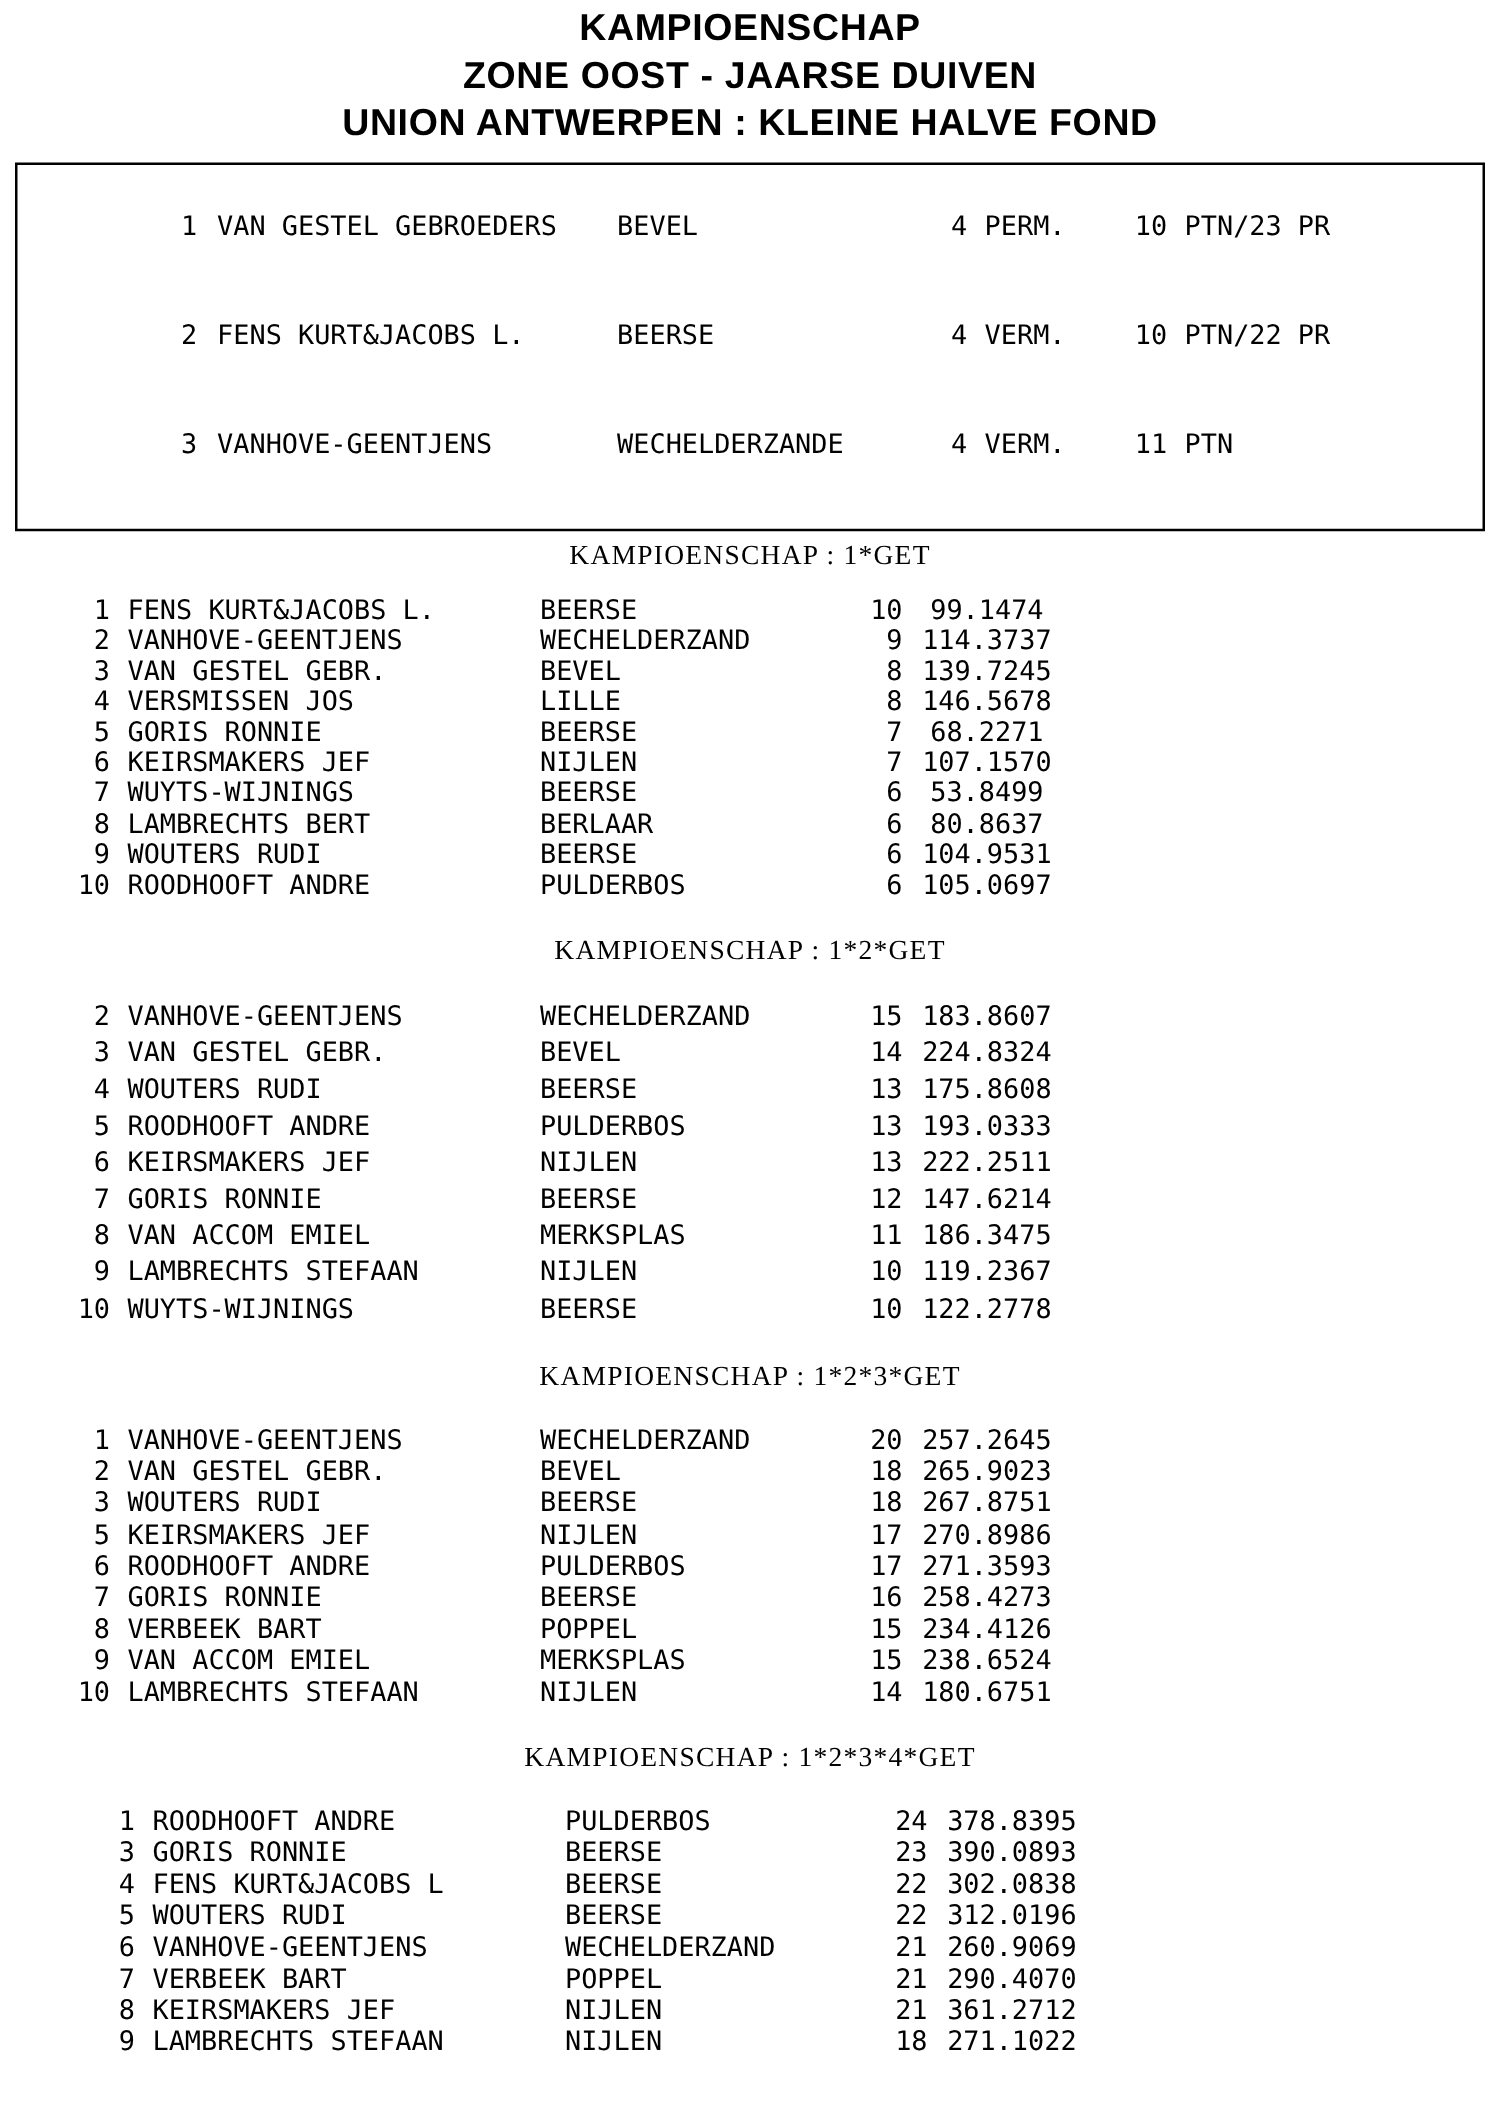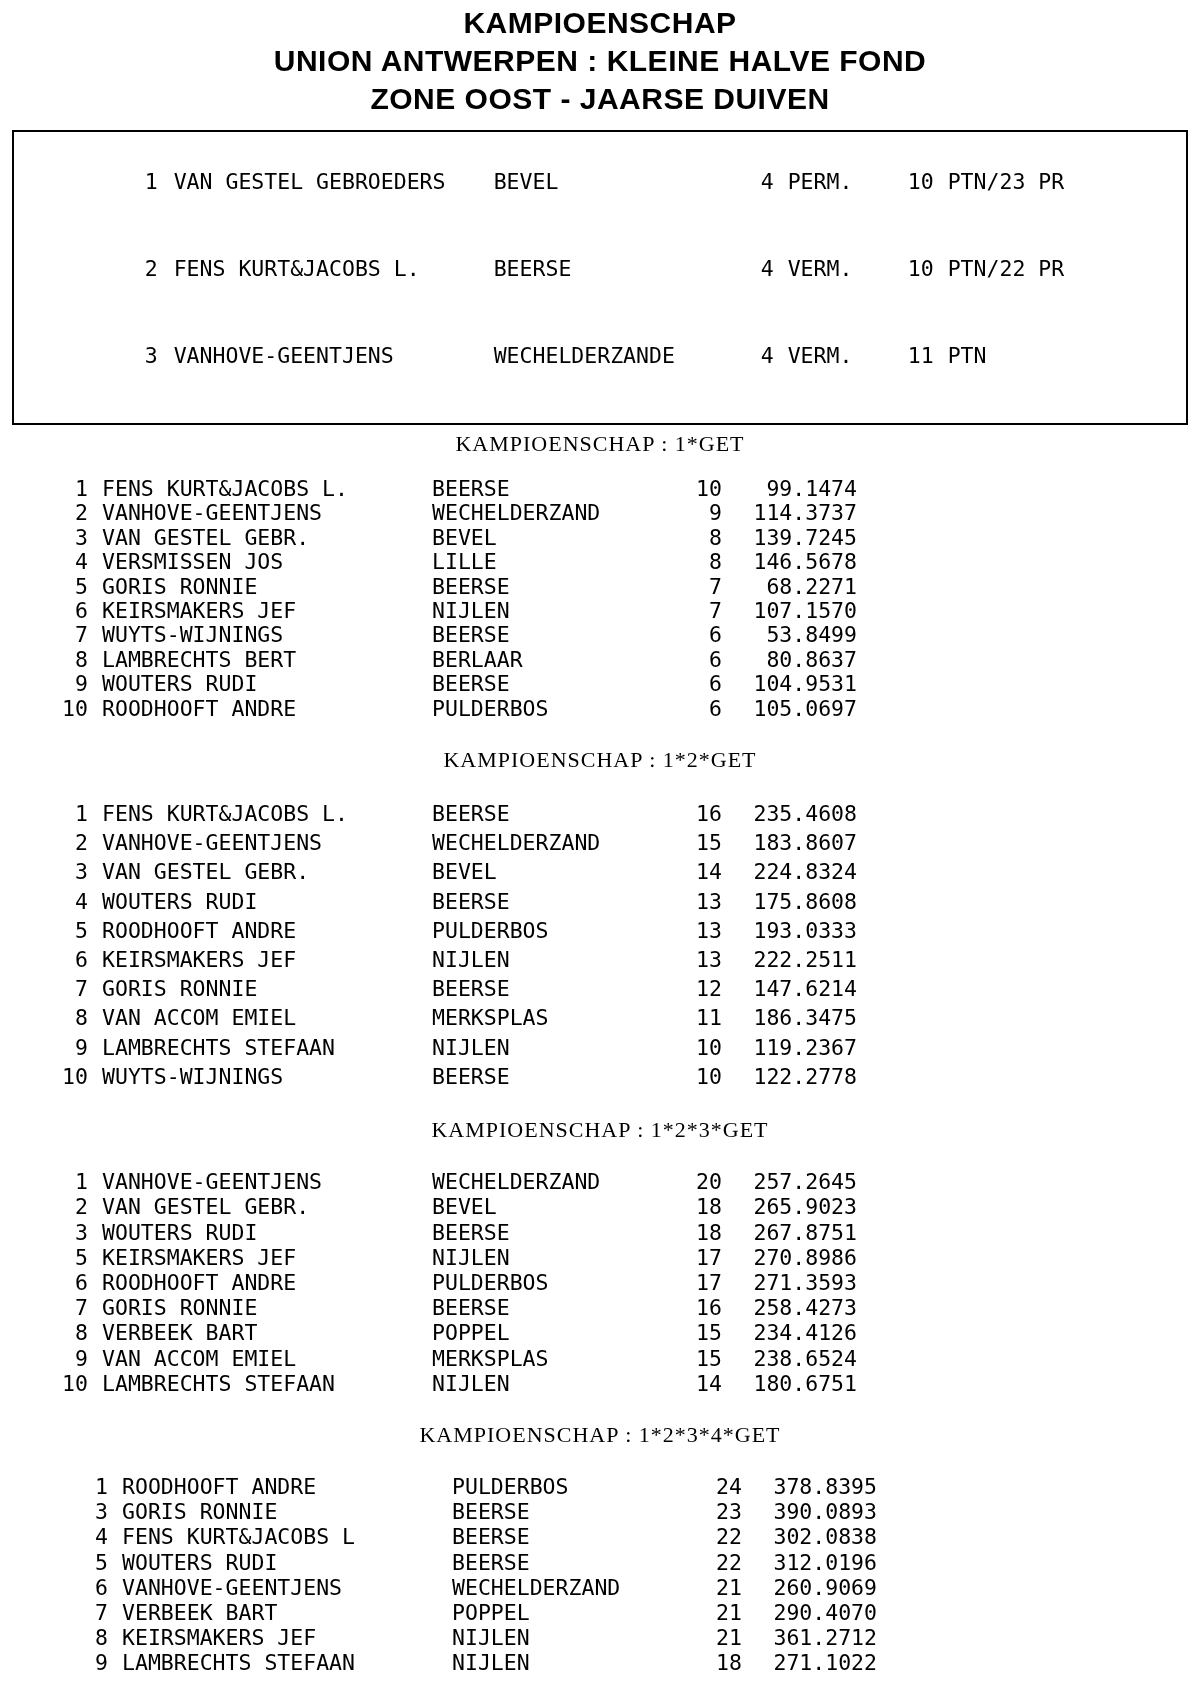--- a/index.html
+++ b/index.html
@@ -120,41 +120,41 @@
     width: 250px;
   }
   .res-row .cnt {
     display: inline-block;
     width: 40px;
     text-align: right;
   }
   .res-row .coef {
     display: inline-block;
     width: 135px;
-    text-align: right;
+    text-align: center;
   }
 
   
   .sect-1 .res-row { line-height: 24.4px; }
   .sect-2 .res-row { line-height: 29.2px; }
   .sect-3 .res-row { line-height: 25.2px; }
   .sect-4 .res-row { line-height: 25.2px; margin-left: 20px; }
 
   .spacer-18 { height: 18px; }
   .spacer-24 { height: 24px; }
 </style>
 </head>
 <body>
 
 <div class="page">
 
   <div class="title-block">
     <div class="title-line">KAMPIOENSCHAP</div>
+    <div class="title-line">ZONE OOST - JAARSE DUIVEN</div>
     <div class="title-line">UNION ANTWERPEN : KLEINE HALVE FOND</div>
-    <div class="title-line">ZONE OOST - JAARSE DUIVEN</div>
   </div>
 
   <div class="podium-box">
     <div class="podium-row">
       <span class="rank">1</span><span class="name">VAN GESTEL GEBROEDERS</span><span class="club">BEVEL</span><span class="cnt">4</span><span class="kind">PERM.</span><span class="pts">10</span><span class="ptslbl">PTN/23 PR</span>
     </div>
     <div class="podium-row">
       <span class="rank">2</span><span class="name">FENS KURT&amp;JACOBS L.</span><span class="club">BEERSE</span><span class="cnt">4</span><span class="kind">VERM.</span><span class="pts">10</span><span class="ptslbl">PTN/22 PR</span>
     </div>
     <div class="podium-row">
@@ -174,21 +174,20 @@
     <div class="res-row"><span class="rank">7</span><span class="name">WUYTS-WIJNINGS</span><span class="club">BEERSE</span><span class="cnt">6</span><span class="coef">53.8499</span></div>
     <div class="res-row"><span class="rank">8</span><span class="name">LAMBRECHTS BERT</span><span class="club">BERLAAR</span><span class="cnt">6</span><span class="coef">80.8637</span></div>
     <div class="res-row"><span class="rank">9</span><span class="name">WOUTERS RUDI</span><span class="club">BEERSE</span><span class="cnt">6</span><span class="coef">104.9531</span></div>
     <div class="res-row"><span class="rank">10</span><span class="name">ROODHOOFT ANDRE</span><span class="club">PULDERBOS</span><span class="cnt">6</span><span class="coef">105.0697</span></div>
   </div>
 
   <div class="spacer-24"></div>
   <div class="section-heading">KAMPIOENSCHAP : 1*2*GET</div>
   <div class="spacer-24"></div>
   <div class="result-table sect-2">
-    <div class="res-row"><span class="rank">1</span><span class="name">FENS KURT&amp;JACOBS L.</span><span class="club">BEERSE</span><span class="cnt">16</span><span class="coef">235.4608</span></div>
     <div class="res-row"><span class="rank">2</span><span class="name">VANHOVE-GEENTJENS</span><span class="club">WECHELDERZAND</span><span class="cnt">15</span><span class="coef">183.8607</span></div>
     <div class="res-row"><span class="rank">3</span><span class="name">VAN GESTEL GEBR.</span><span class="club">BEVEL</span><span class="cnt">14</span><span class="coef">224.8324</span></div>
     <div class="res-row"><span class="rank">4</span><span class="name">WOUTERS RUDI</span><span class="club">BEERSE</span><span class="cnt">13</span><span class="coef">175.8608</span></div>
     <div class="res-row"><span class="rank">5</span><span class="name">ROODHOOFT ANDRE</span><span class="club">PULDERBOS</span><span class="cnt">13</span><span class="coef">193.0333</span></div>
     <div class="res-row"><span class="rank">6</span><span class="name">KEIRSMAKERS JEF</span><span class="club">NIJLEN</span><span class="cnt">13</span><span class="coef">222.2511</span></div>
     <div class="res-row"><span class="rank">7</span><span class="name">GORIS RONNIE</span><span class="club">BEERSE</span><span class="cnt">12</span><span class="coef">147.6214</span></div>
     <div class="res-row"><span class="rank">8</span><span class="name">VAN ACCOM EMIEL</span><span class="club">MERKSPLAS</span><span class="cnt">11</span><span class="coef">186.3475</span></div>
     <div class="res-row"><span class="rank">9</span><span class="name">LAMBRECHTS STEFAAN</span><span class="club">NIJLEN</span><span class="cnt">10</span><span class="coef">119.2367</span></div>
     <div class="res-row"><span class="rank">10</span><span class="name">WUYTS-WIJNINGS</span><span class="club">BEERSE</span><span class="cnt">10</span><span class="coef">122.2778</span></div>
   </div>

